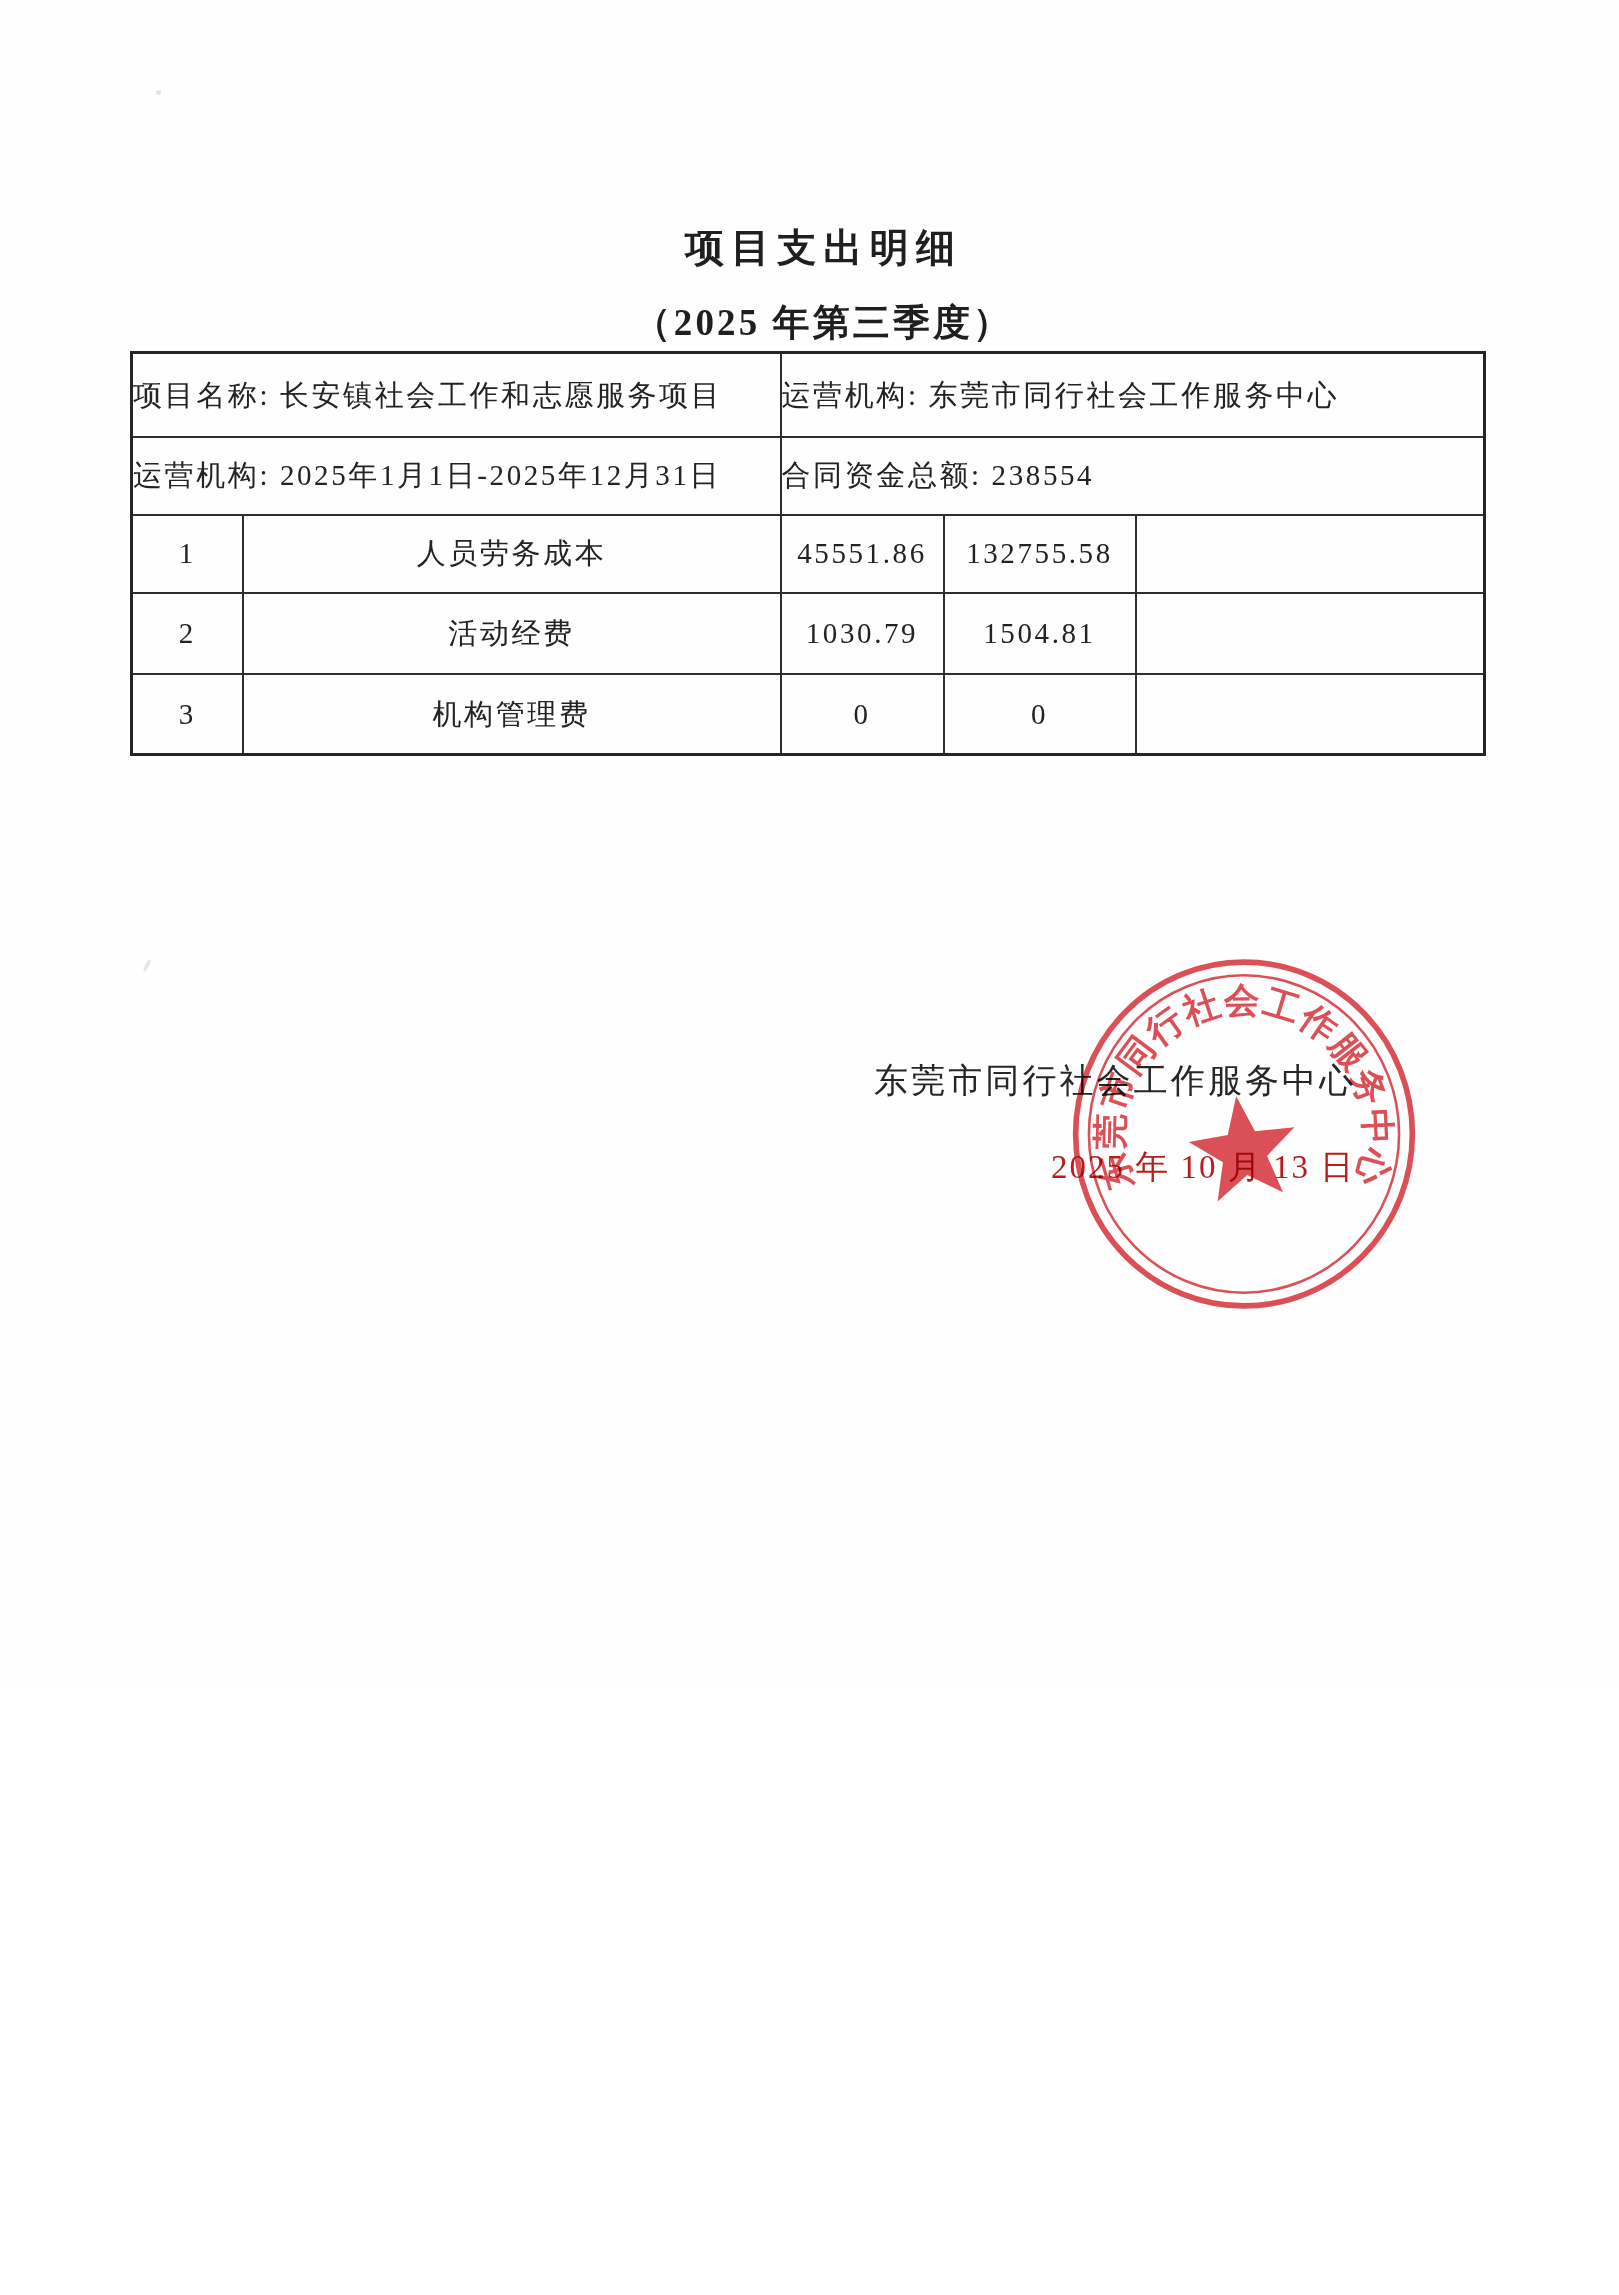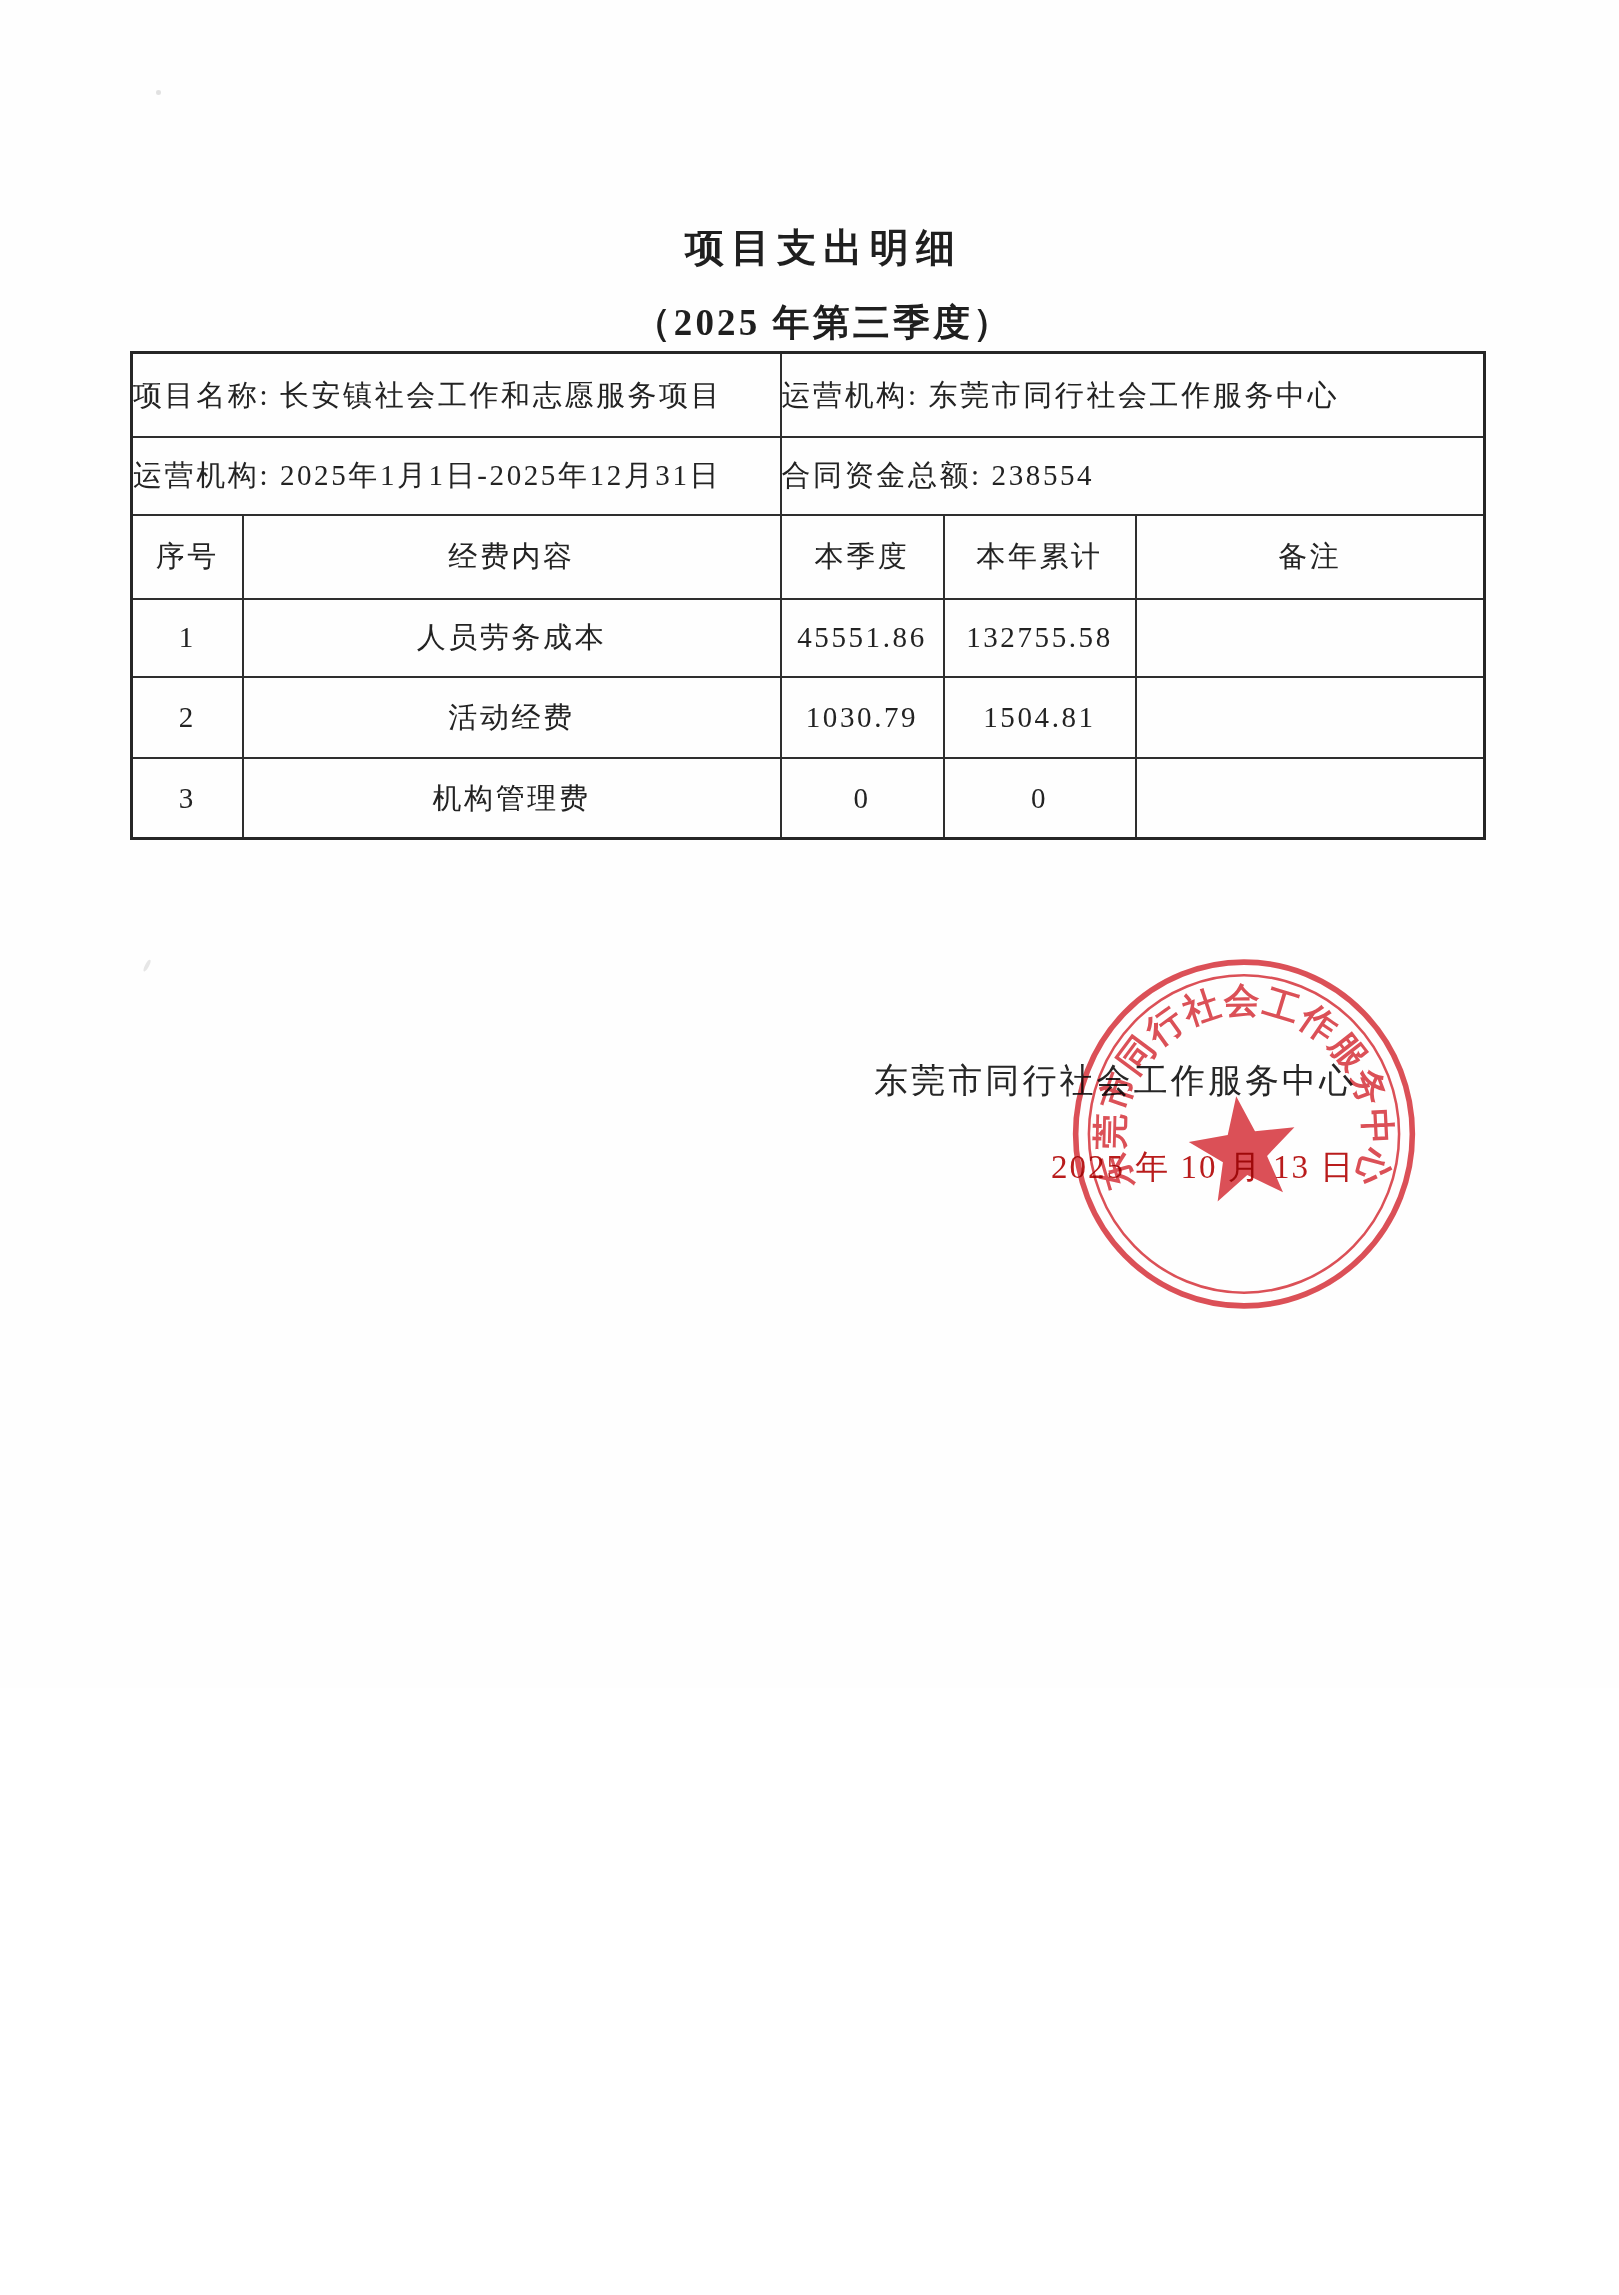--- a/index.html
+++ b/index.html
@@ -81,27 +81,20 @@
     </colgroup>
     <tbody>
       <tr class="h165">
         <td class="info" colspan="2">项目名称: 长安镇社会工作和志愿服务项目</td>
         <td class="info" colspan="3">运营机构: 东莞市同行社会工作服务中心</td>
       </tr>
       <tr class="h155">
         <td class="info" colspan="2">运营机构: 2025年1月1日-2025年12月31日</td>
         <td class="info" colspan="3">合同资金总额: 238554</td>
       </tr>
-      <tr class="hHead">
-        <td class="center">序号</td>
-        <td class="center">经费内容</td>
-        <td class="center">本季度</td>
-        <td class="center">本年累计</td>
-        <td class="center">备注</td>
-      </tr>
       <tr class="h152">
         <td class="num">1</td>
         <td class="center">人员劳务成本</td>
         <td class="num">45551.86</td>
         <td class="num">132755.58</td>
         <td class="num"></td>
       </tr>
       <tr class="h158">
         <td class="num">2</td>
         <td class="center">活动经费</td>

